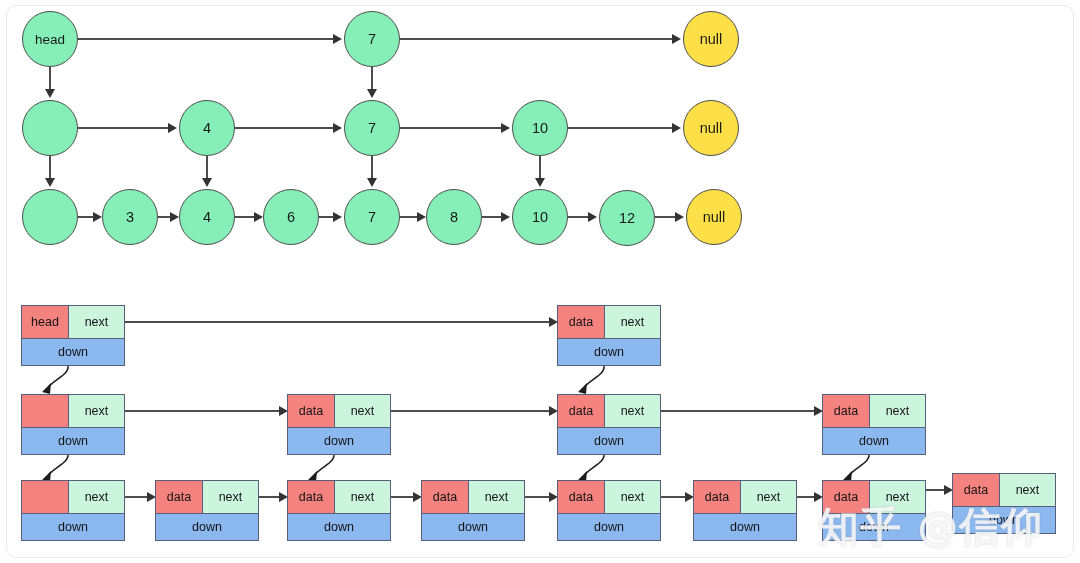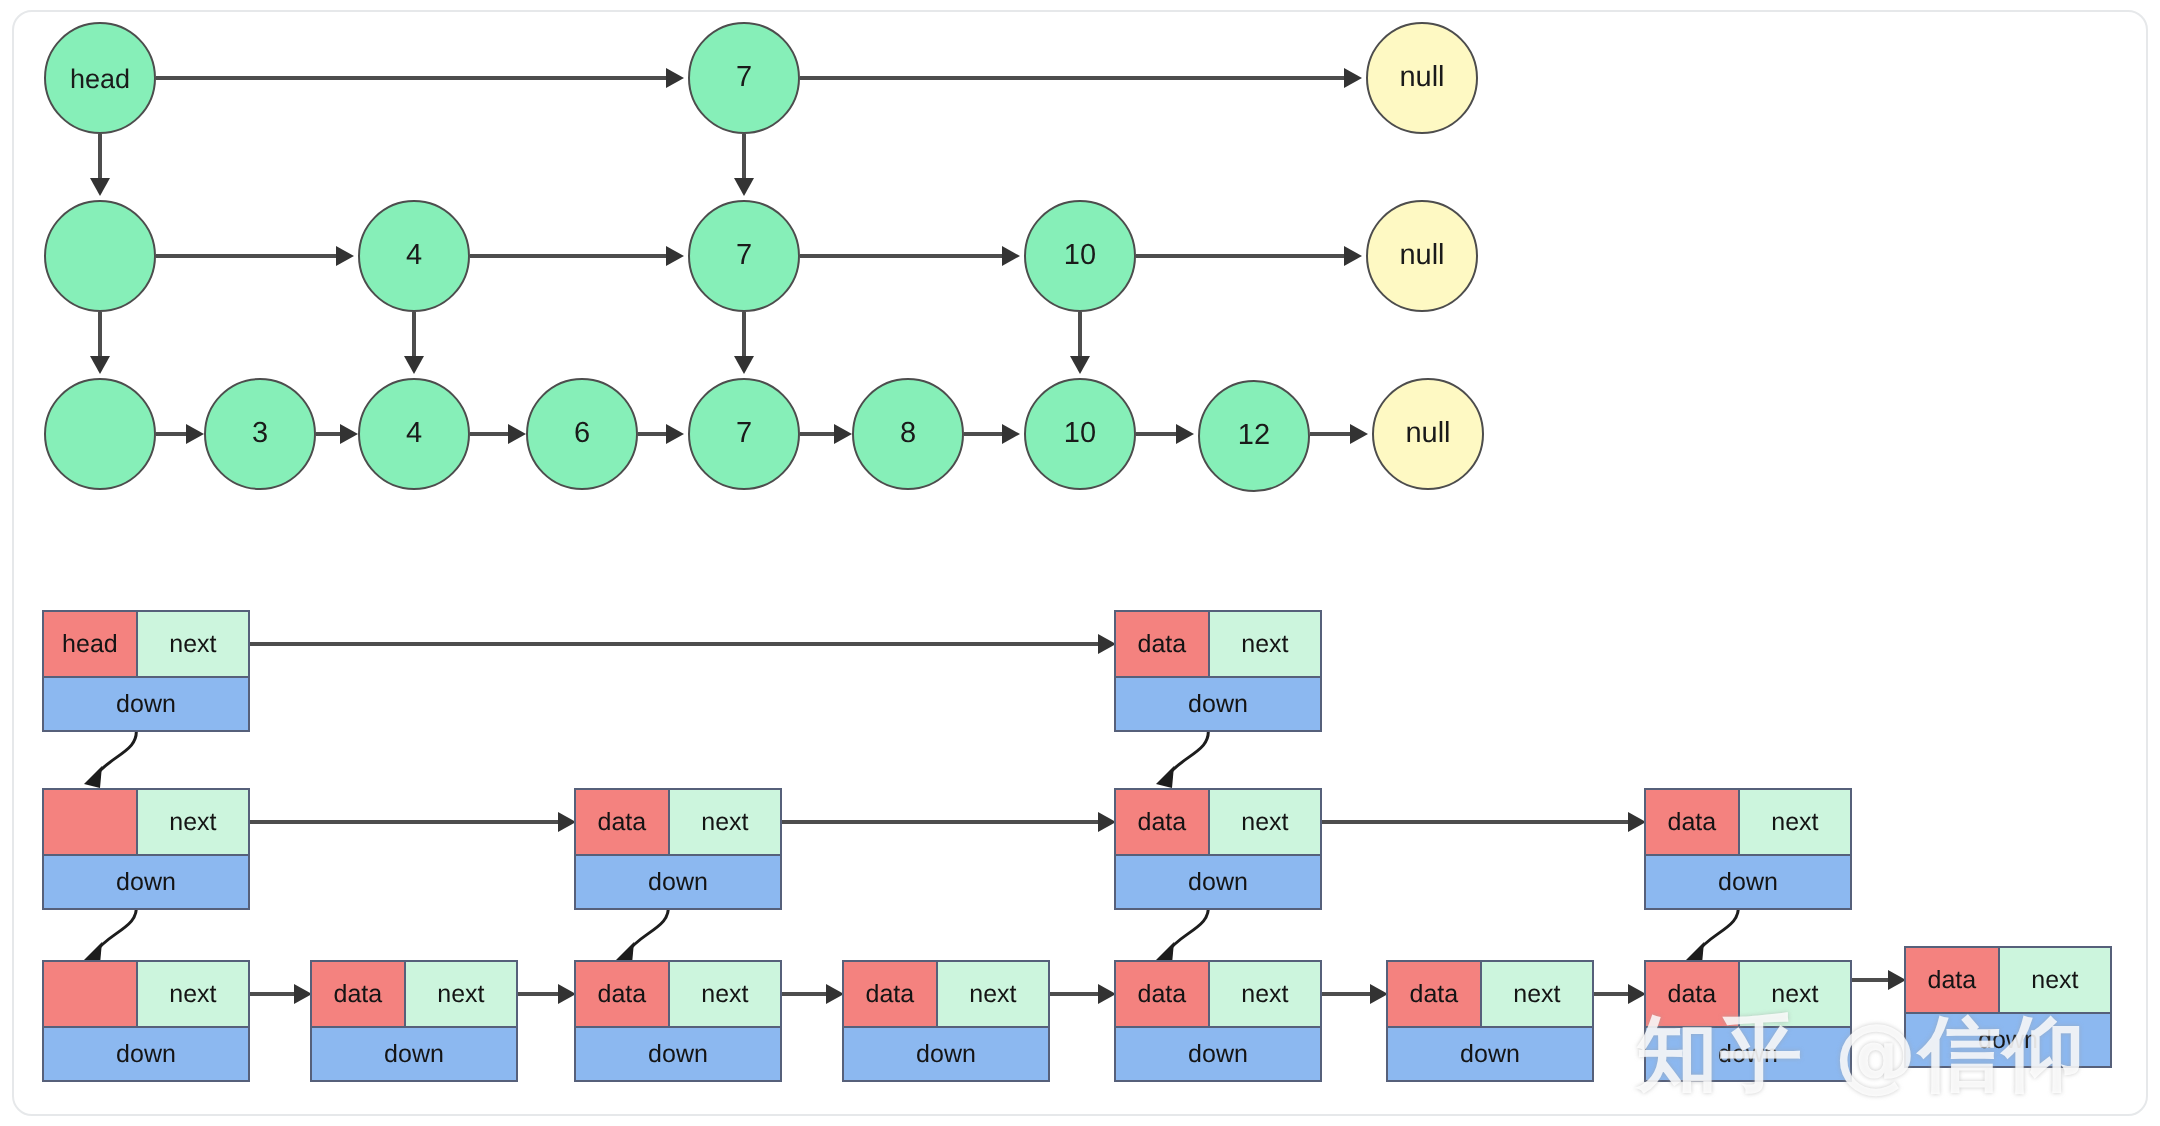--- a/index.html
+++ b/index.html
@@ -36,21 +36,21 @@
     border: 1.6px solid #4d4d4d;
     display: flex;
     align-items: center;
     justify-content: center;
     font-size: 14.5px;
     color: #1a1a1a;
     box-sizing: border-box;
     z-index: 3;
   }
   .node-circle.null-node {
-    background: #fef9c3;
+    background: #fde047;
   }
   .node-circle.head-node { font-size: 13.5px; }
 
   
   .h-line {
     position: absolute;
     height: 1.6px;
     background: #4d4d4d;
     z-index: 1;
   }

